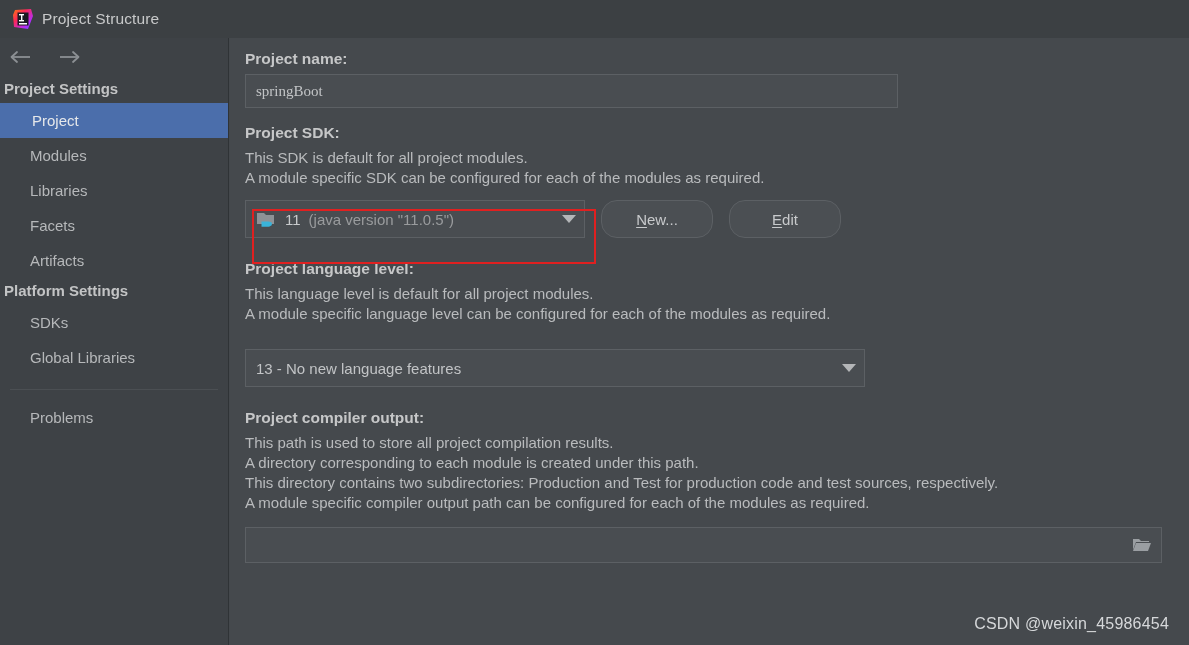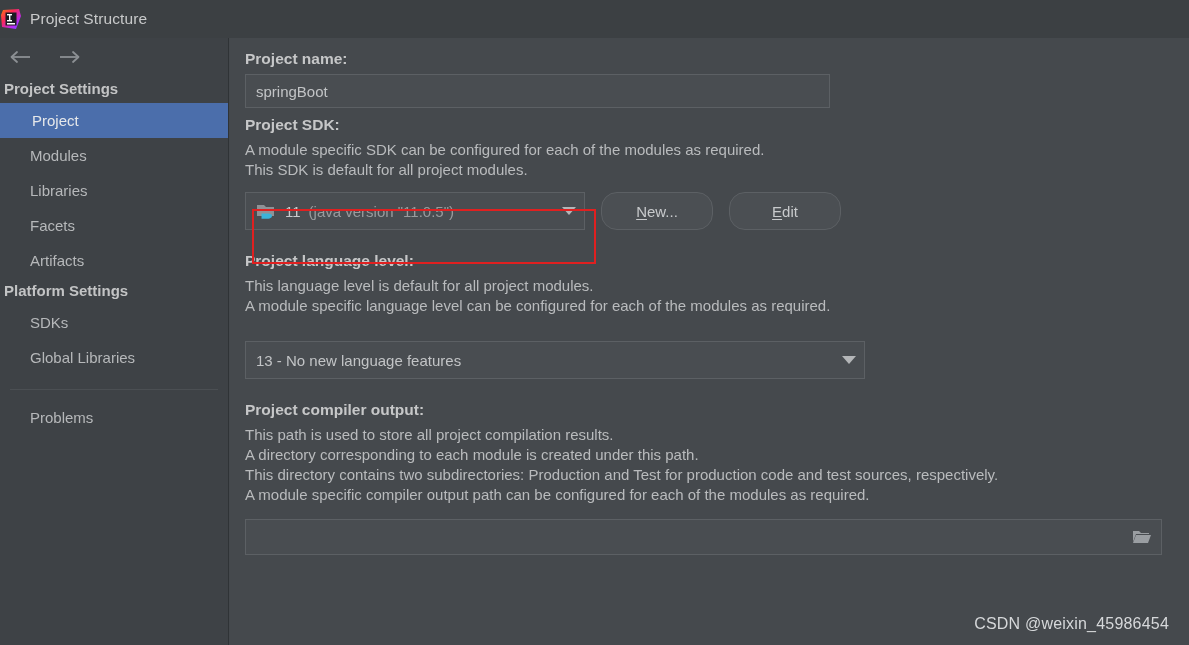--- a/index.html
+++ b/index.html
@@ -22,21 +22,21 @@
   }
 
   
   .titlebar {
     position: absolute;
     left: 0; top: 0;
     width: 1189px; height: 38px;
     background: #3c4043;
     display: flex;
     align-items: center;
-    padding-left: 0;
+    padding-left: 12px;
     box-sizing: border-box;
   }
   .app-logo {
     width: 22px; height: 22px;
     position: relative;
     flex: 0 0 auto;
     margin-right: 8px;
   }
   .app-logo svg { display: block; }
   .titlebar-title {
@@ -119,21 +119,21 @@
     height: 34px;
     background: #494d51;
     border: 1px solid #5c6064;
     box-sizing: border-box;
     display: flex;
     align-items: center;
     padding: 0 10px;
     font-size: 15px;
     color: #c2c4c6;
   }
-  #project-name-field { width: 585px; margin-bottom: 8px; }
+  #project-name-field { width: 653px; margin-bottom: 16px; font-family: Liberation Serif, serif; }
 
   .combo {
     background: #494d51;
     border: 1px solid #5c6064;
     box-sizing: border-box;
     height: 38px;
     display: flex;
     align-items: center;
     padding: 0 8px 0 10px;
     font-size: 15px;
@@ -285,22 +285,22 @@
   </div>
 
   <div class="main">
 
     <div class="label-bold">Project name:</div>
     <div class="textfield" id="project-name-field">
       <span>springBoot</span>
     </div>
 
     <div class="label-bold">Project SDK:</div>
+    <div class="desc-line">This SDK is default for all project modules.</div>
     <div class="desc-line">A module specific SDK can be configured for each of the modules as required.</div>
-    <div class="desc-line">This SDK is default for all project modules.</div>
 
     <div class="sdk-row">
       <div class="combo" id="sdk-combo">
         <span class="sdk-icon">
           <svg width="22" height="20" viewBox="0 0 22 20">
             <path d="M1 4 H8 L10 6 H18 V15 H1 Z" fill="#8e9296"></path>
             <path d="M5.5 12.5 h7 a2.6 2.6 0 0 1 0 5.2 h-7 z" fill="#3ab3d9"></path>
             <rect x="12" y="13.6" width="3.4" height="2.6" rx="1.3" fill="none" stroke="#3ab3d9" stroke-width="1.2"></rect>
           </svg>
         </span>

